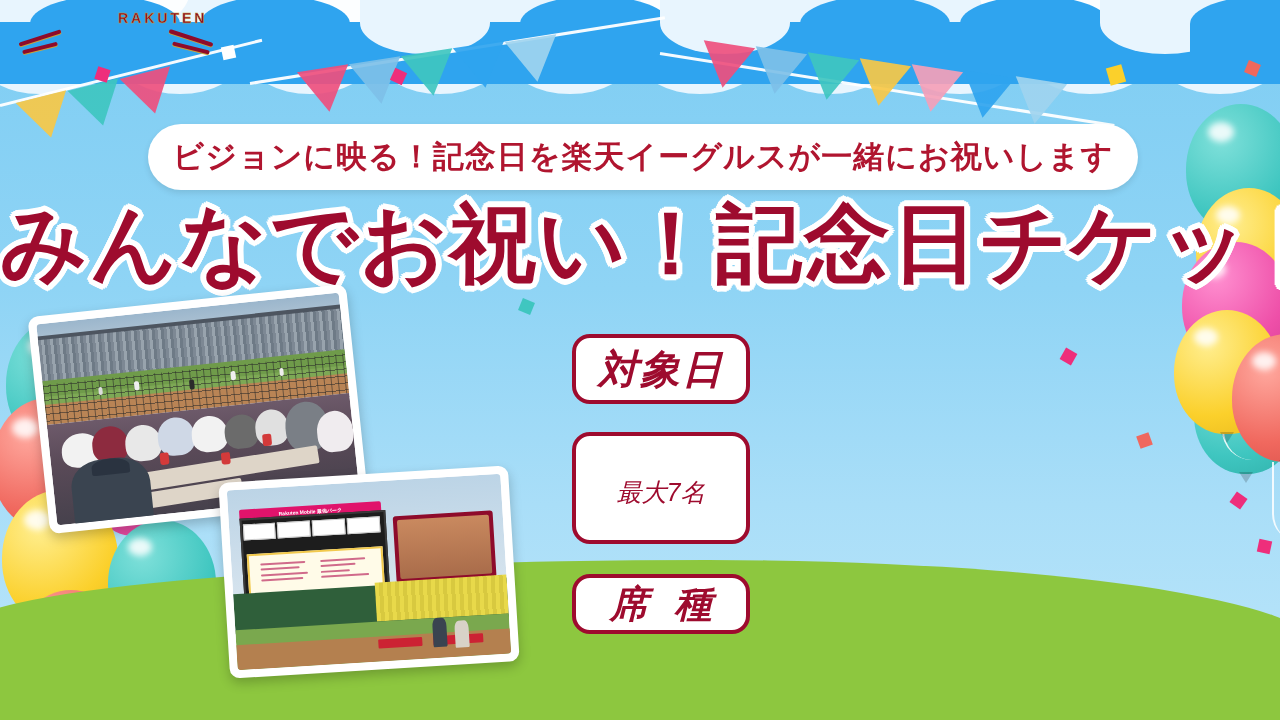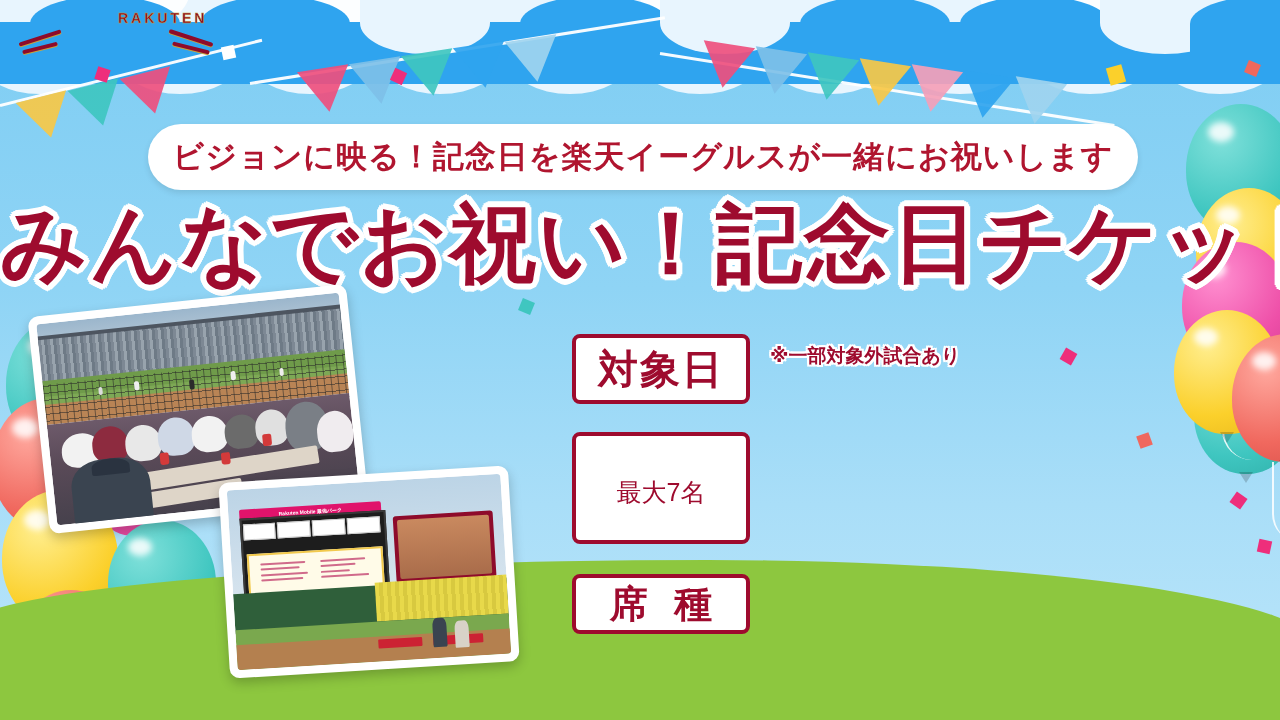--- a/index.html
+++ b/index.html
@@ -99,22 +99,22 @@
   .p2-wall{position:absolute;left:0;top:58%;width:100%;height:22%;background:#2f5f3a;}
   .p2-stand{position:absolute;left:52%;top:56%;width:48%;height:22%;
     background:repeating-linear-gradient(90deg,#e8d94a 0 4px,#d8c93f 4px 8px);}
   .p2-field{position:absolute;left:0;top:78%;width:100%;height:22%;background:#7aa84e;}
   .p2-warn{position:absolute;left:0;top:86%;width:100%;height:14%;background:#b4804f;}
   .p2-banner{position:absolute;background:#cc2233;border-radius:1px;}
 
   
   .info{position:absolute;left:572px;top:334px;width:700px;}
   .row{position:relative;display:flex;align-items:flex-start;}
-  .label{background:#FFFFFF;border:4px solid #9E0B2E;border-radius:8px;
-    display:flex;flex-direction:column;align-items:center;justify-content:center;box-sizing:border-box;}
+  .label{background:#FFFFFF;border:4px solid #9E0B2E;border-radius:18px;
+    display:flex;flex-direction:column;align-items:center;justify-content:center;box-sizing:border-box;font-style:italic;}
   .label .lmain{color:#9E0B2E;font-weight:bold;line-height:1;}
   .label .lsub{color:#9E0B2E;font-weight:bold;line-height:1;}
   .val{color:#9E0B2E;font-weight:bold;line-height:1;
     text-shadow:4px 0 0 #fff,-4px 0 0 #fff,0 4px 0 #fff,0 -4px 0 #fff,
       3px 3px 0 #fff,-3px 3px 0 #fff,3px -3px 0 #fff,-3px -3px 0 #fff;}
   .note{color:#9E0B2E;font-weight:bold;font-size:19px;line-height:1;
     text-shadow:2px 0 0 #fff,-2px 0 0 #fff,0 2px 0 #fff,0 -2px 0 #fff,
       2px 2px 0 #fff,-2px 2px 0 #fff,2px -2px 0 #fff,-2px -2px 0 #fff;}
 
   .row1{height:98px;}
@@ -348,21 +348,20 @@
     </div>
   </div>
 
   <div class="info">
 
     <div class="row row1">
       <div class="label">
         <div class="lmain">対象日</div>
       </div>
       <div class="valwrap">
-        <div class="note" style="margin-top:10px;">※一部対象外試合あり</div>
       </div>
     </div>
 
     <div class="row row2">
       <div class="label">
         <div class="lsub">最大7名</div>
       </div>
     </div>
 
     <div class="row row3">

